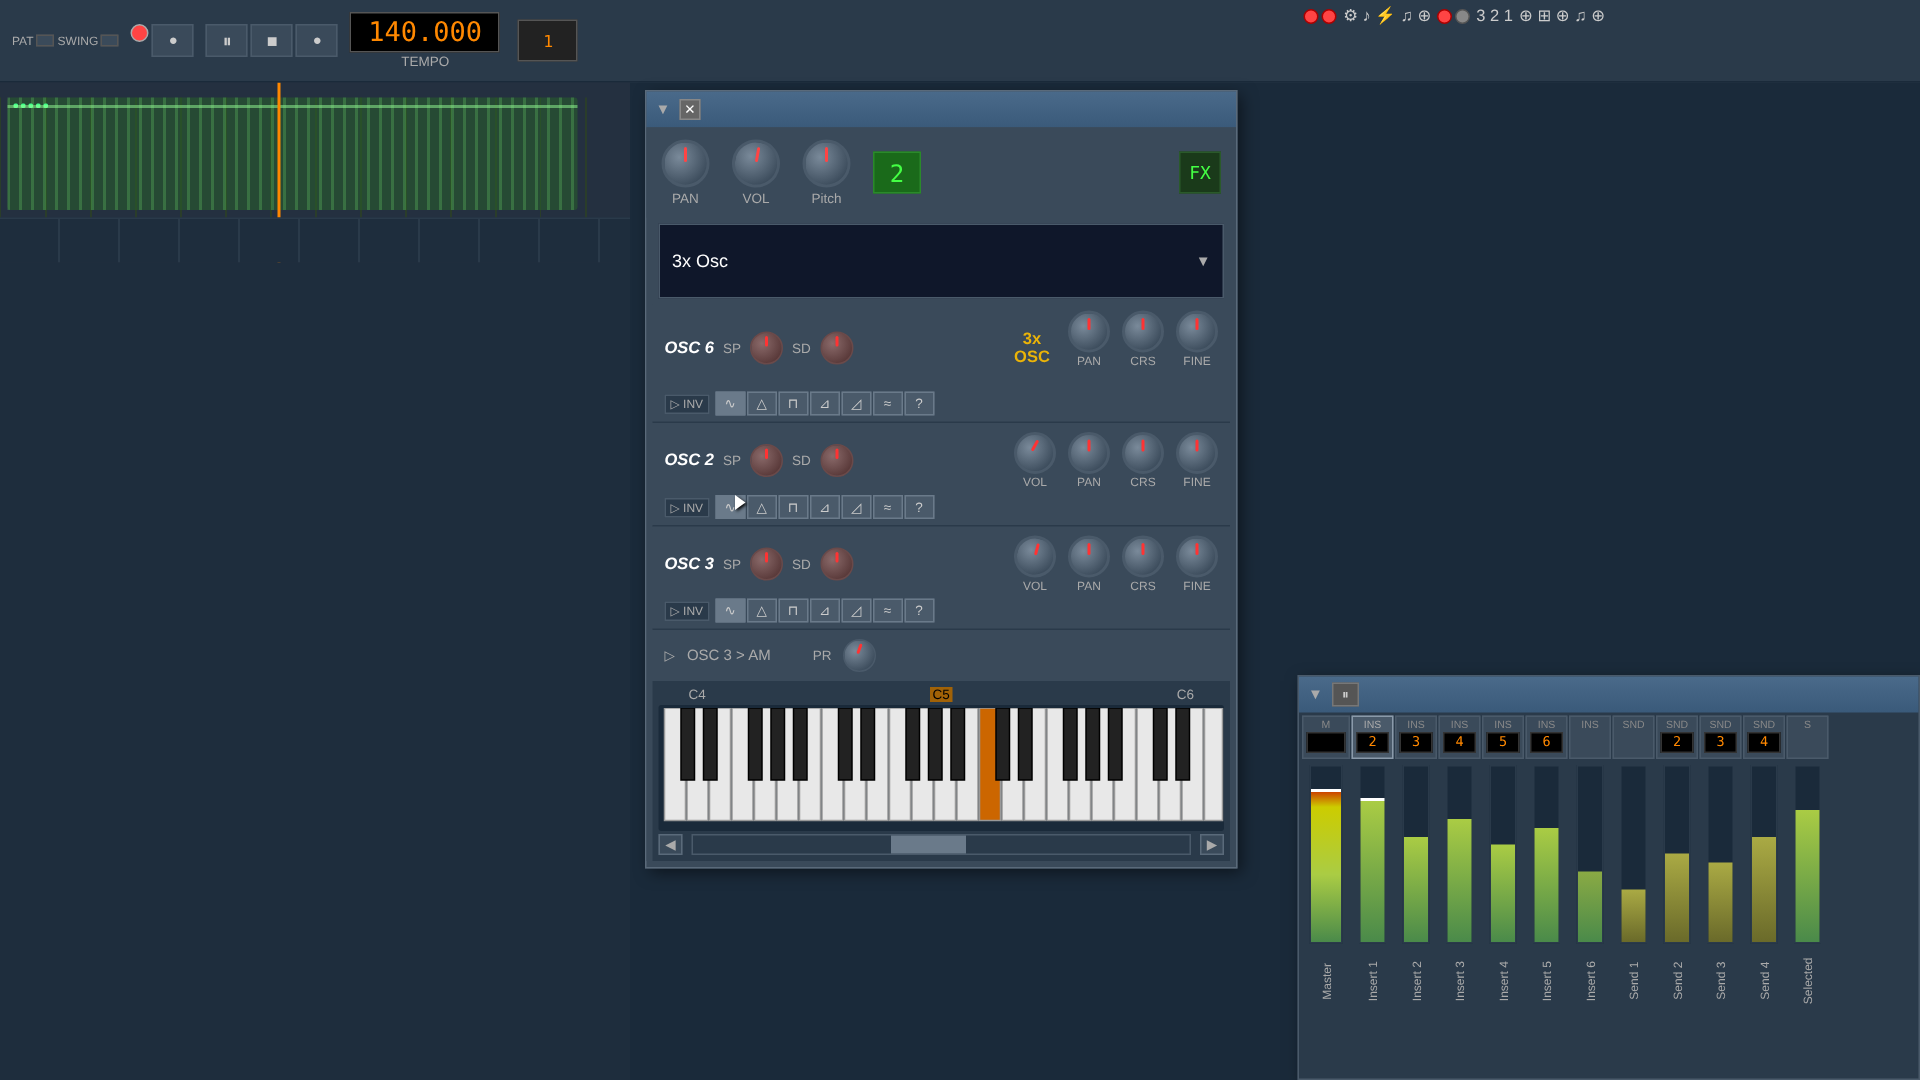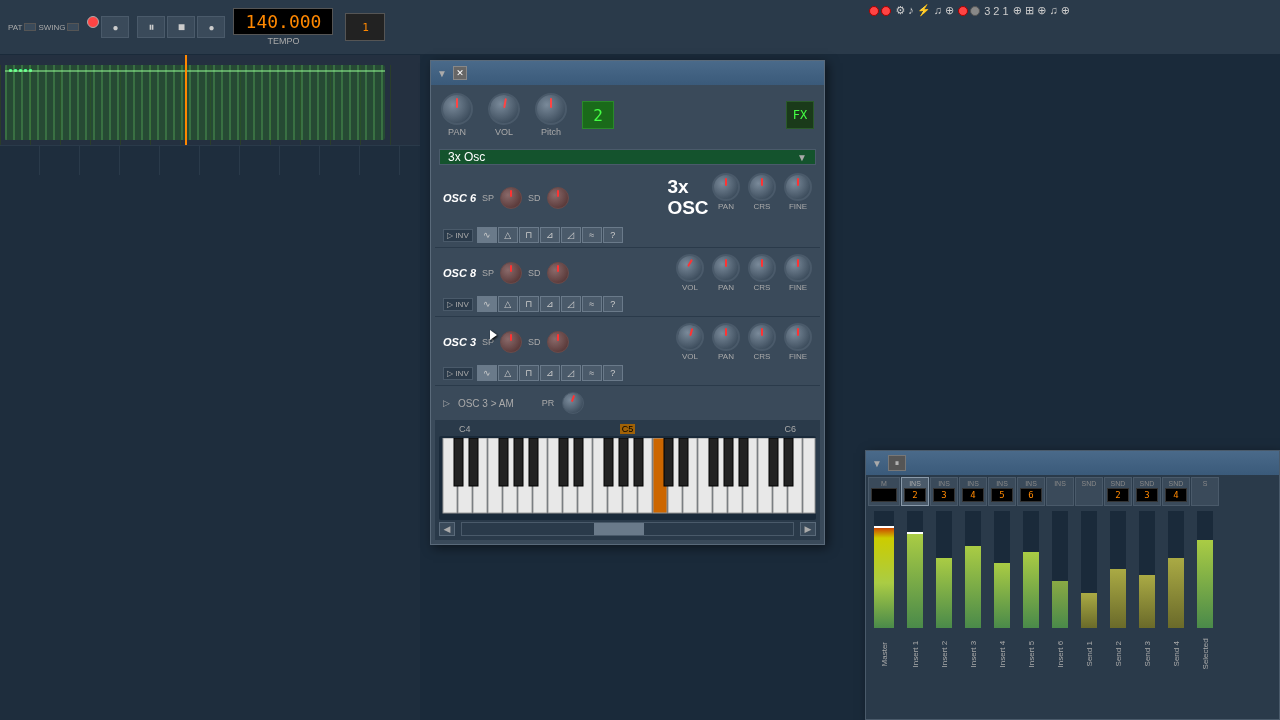--- a/index.html
+++ b/index.html
@@ -277,23 +277,23 @@
 
     .tab-btn.active {
       background: #5a6a7a;
       border-color: #8a9aaa;
       color: #fff;
     }
 
     .plugin-dropdown {
       display: flex;
       align-items: center;
-      background: #14532d;
+      background: #0f172a;
       border: 1px solid #4a5a6a;
-      padding: 0 8px;
+      padding: 17px 8px;
       margin: 4px 8px;
       cursor: pointer;
     }
 
     .plugin-dropdown-label {
       flex: 1;
       color: #fff;
       font-size: 12px;
     }
 
@@ -745,21 +745,21 @@
     <div class="osc-section">
       <div class="osc-header">
         <span class="osc-title">OSC 6</span>
         <span class="sp-label">SP</span>
         <div class="small-knob"></div>
         <span class="sd-label">SD</span>
         <div class="small-knob"></div>
 
         <div class="osc-right-knobs">
           <div style="display:flex;flex-direction:column;align-items:center;width:32px;height:50px;justify-content:center;">
-            <span style="color:#ffffff;font-size:19px;font-weight:bold;line-height:1.1;">3x<br>OSC</span>
+            <span style="color:#eab308;font-size:11px;font-weight:bold;line-height:1.1;text-align:center;">3x<br>OSC</span>
           </div>
           <div class="osc-knob-group">
             <div class="osc-knob"></div>
             <span class="osc-knob-label">PAN</span>
           </div>
           <div class="osc-knob-group">
             <div class="osc-knob"></div>
             <span class="osc-knob-label">CRS</span>
           </div>
           <div class="osc-knob-group">
@@ -777,21 +777,21 @@
           <button class="wave-btn">⊿</button>
           <button class="wave-btn">◿</button>
           <button class="wave-btn">≈</button>
           <button class="wave-btn">?</button>
         </div>
       </div>
     </div>
 
     <div class="osc-section">
       <div class="osc-header">
-        <span class="osc-title">OSC 8</span>
+        <span class="osc-title">OSC 2</span>
         <span class="sp-label">SP</span>
         <div class="small-knob"></div>
         <span class="sd-label">SD</span>
         <div class="small-knob"></div>
         <div class="osc-right-knobs">
           <div class="osc-knob-group">
             <div class="osc-knob osc2-vol"></div>
             <span class="osc-knob-label">VOL</span>
           </div>
           <div class="osc-knob-group">

